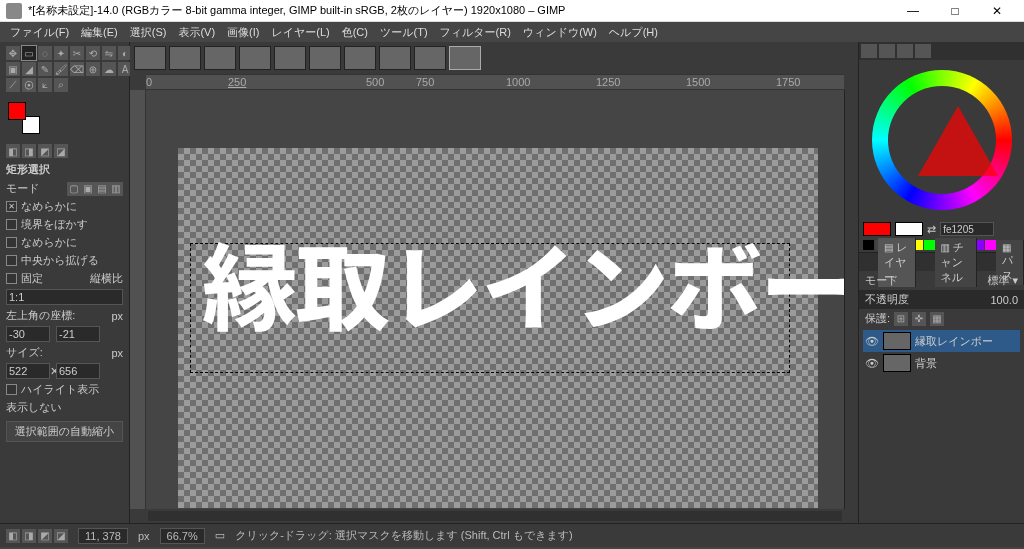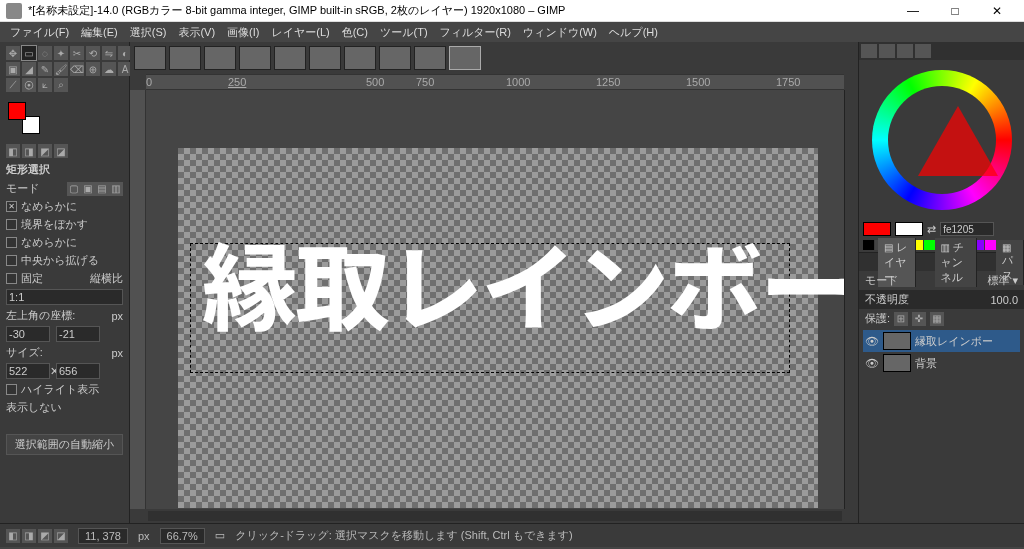--- a/index.html
+++ b/index.html
@@ -25,21 +25,21 @@
 .tool.sel { background: #222; outline: 1px solid #888; }
 .fgbg { position: relative; width: 32px; height: 32px; margin: 6px 8px; }
 .fgbg .fg { width: 18px; height: 18px; background: #ff0000; border: 1px solid #000; position: absolute; top: 0; left: 0; z-index: 2; }
 .fgbg .bg { width: 18px; height: 18px; background: #fff; border: 1px solid #000; position: absolute; bottom: 0; right: 0; }
 .opts { padding: 4px 6px; }
 .opts .hdr { font-weight: bold; margin-bottom: 4px; font-size:11px; }
 .opts .row { display: flex; align-items: center; margin-bottom: 3px; font-size:11px; }
 .opts .row .lbl { flex: 1; }
 .opts .cb { width: 11px; height: 11px; border: 1px solid #888; margin-right: 4px; background:#333; display:flex; align-items:center; justify-content:center; font-size:8px; }
 .opts .num { width: 44px; height: 16px; background: #2a2a2a; border: 1px solid #555; color: #ccc; padding: 0 2px; }
-.opts .btn { width: 100%; background: #444; border: 1px solid #555; color: #ccc; padding: 2px; margin-top: 19px; text-align:center; }
+.opts .btn { width: 100%; background: #444; border: 1px solid #555; color: #ccc; padding: 2px; margin-top: 6px; text-align:center; }
 
 
 .center { flex: 1; background: #3a3a3a; display: flex; flex-direction: column; }
 .thumbrow { height: 32px; background: #3a3a3a; display: flex; align-items: center; padding: 2px 4px; gap: 3px; }
 .thumb { width: 32px; height: 24px; background: #666; border: 1px solid #222; }
 .thumb.act { border: 1px solid #aaa; }
 .hruler { height: 16px; background: #515151; margin-left: 16px; margin-right:14px; position: relative; font-size: 9px; color: #aaa; border-top:1px solid #333; border-bottom:1px solid #333; }
 .hruler span { position: absolute; top: 1px; }
 .cwrap { flex: 1; display: flex; }
 .vruler { width: 16px; background: #515151; border-right:1px solid #333; }

